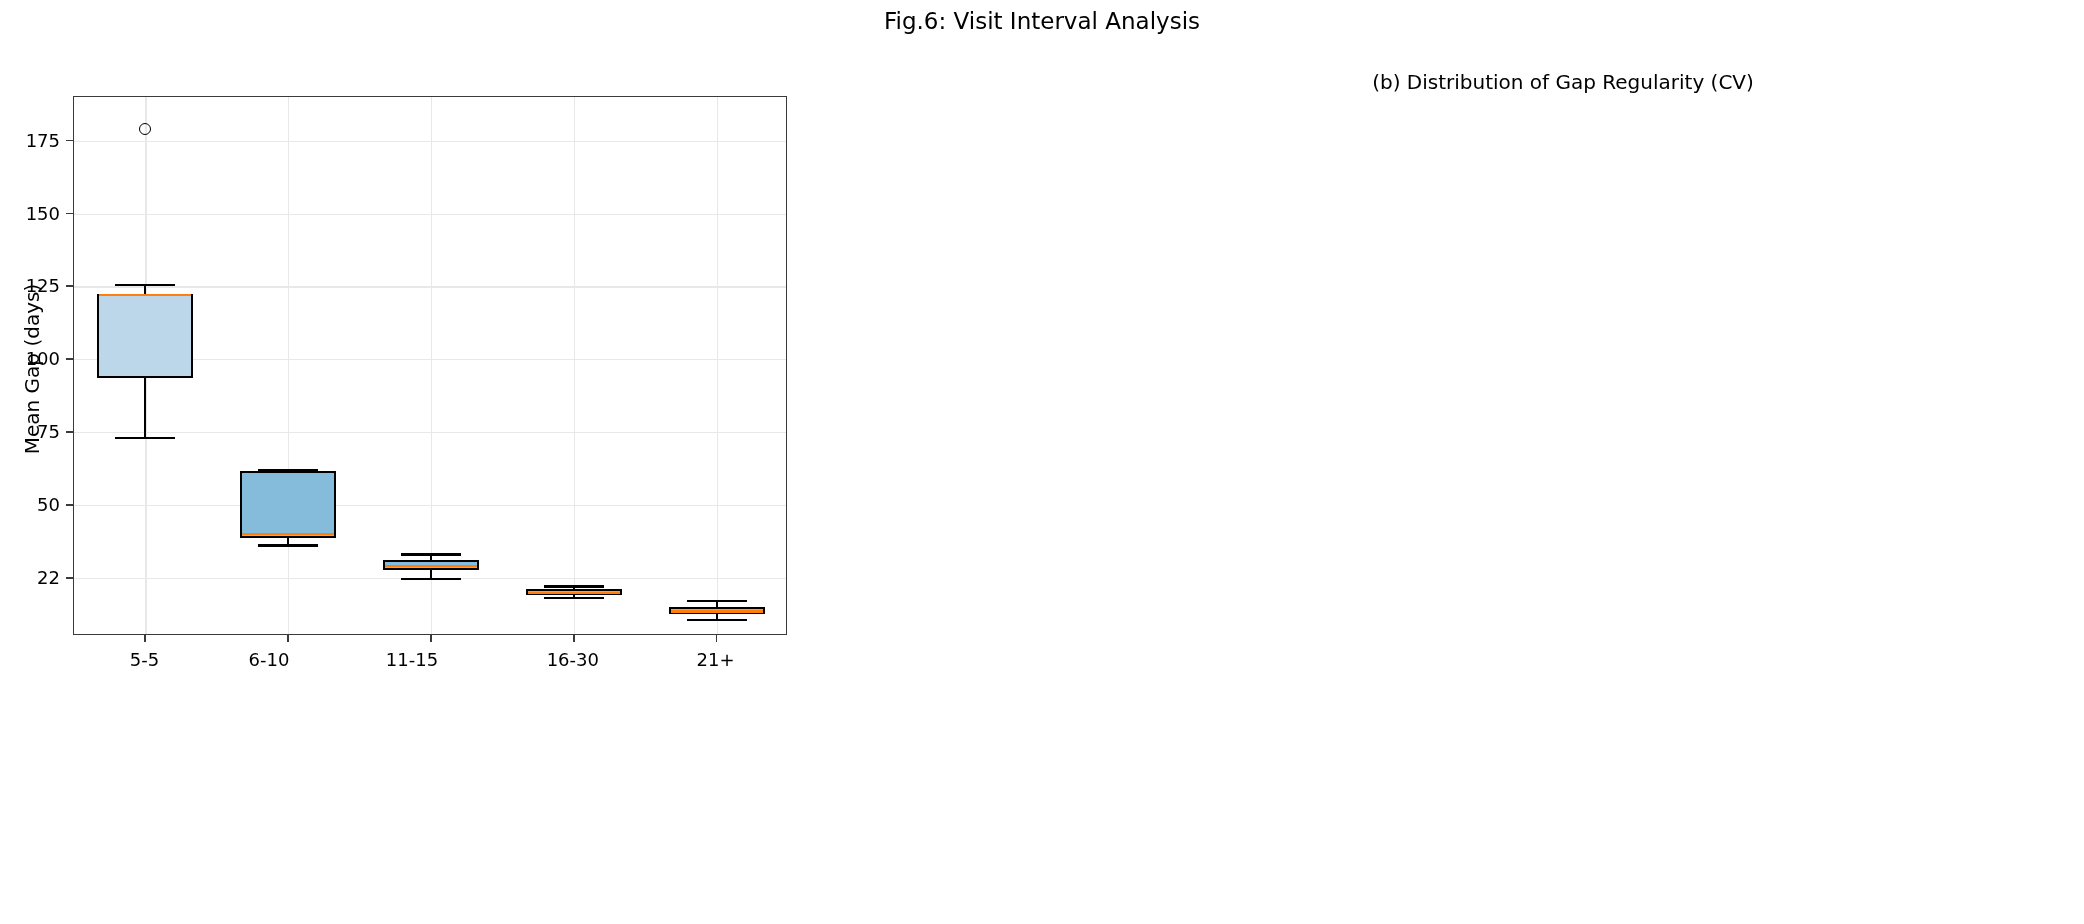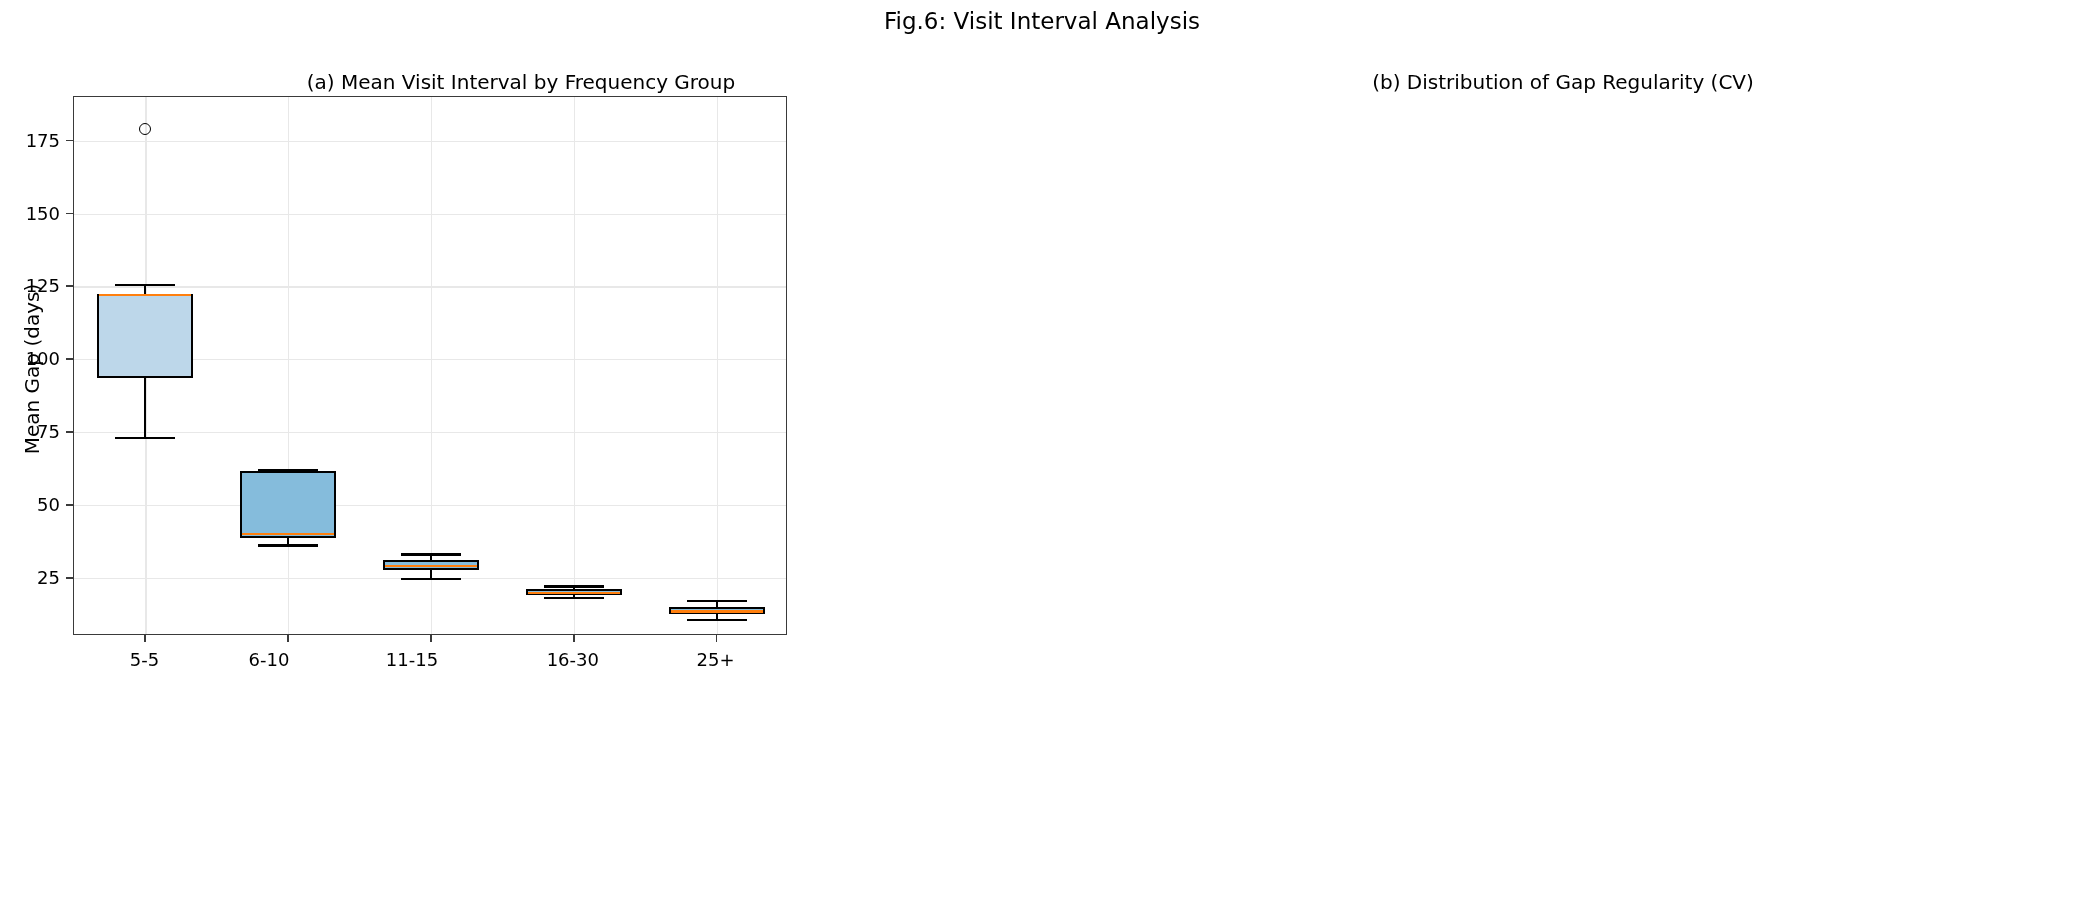--- a/index.html
+++ b/index.html
@@ -99,21 +99,20 @@
     background: transparent;
     transform: translate(-50%, -50%);
   }
 </style>
 </head>
 <body>
 
 <div class="figure-title">Fig.6: Visit Interval Analysis</div>
 
 <div class="panel panel-a">
-  <div class="panel-title">(a) Mean Visit Interval by Frequency Group</div>
 
   <div class="axes axes-a" id="axes-a">
       <div class="gridline-h" style="top: 480.73px;"></div>
       <div class="gridline-h" style="top: 407.892px;"></div>
       <div class="gridline-h" style="top: 335.054px;"></div>
       <div class="gridline-h" style="top: 262.216px;"></div>
       <div class="gridline-h" style="top: 189.378px;"></div>
       <div class="gridline-h" style="top: 116.541px;"></div>
       <div class="gridline-h" style="top: 43.7027px;"></div>
       <div class="gridline-v" style="left: 71.4px;"></div>
@@ -149,21 +148,21 @@
       <div class="whisker-v" style="left: 641.5px; top: 517.149px; height: 5.82703px;"></div>
       <div class="whisker-v" style="left: 641.5px; top: 504.038px; height: 5.82703px;"></div>
       <div class="cap-h" style="left: 612.6px; width: 60px; top: 521.776px;"></div>
       <div class="cap-h" style="left: 612.6px; width: 60px; top: 502.838px;"></div>
       <div class="box-rect" style="left: 594.6px; width: 96px; top: 509.865px; height: 7.28378px; background: rgb(133, 188, 220);"></div>
       <div class="median-line" style="left: 596.6px; width: 92px; top: 512.935px; background: rgb(255, 127, 14);"></div>
     </div>
 
   <div id="a-ticks">
       <div class="ytick-mark" style="left: 66px; top: 576.73px;"></div>
-      <div class="ytick-label" style="top: 576.73px; left: 0px; width: 60px;">25</div>
+      <div class="ytick-label" style="top: 576.73px; left: 0px; width: 60px;">22</div>
       <div class="ytick-mark" style="left: 66px; top: 503.892px;"></div>
       <div class="ytick-label" style="top: 503.892px; left: 0px; width: 60px;">50</div>
       <div class="ytick-mark" style="left: 66px; top: 431.054px;"></div>
       <div class="ytick-label" style="top: 431.054px; left: 0px; width: 60px;">75</div>
       <div class="ytick-mark" style="left: 66px; top: 358.216px;"></div>
       <div class="ytick-label" style="top: 358.216px; left: 0px; width: 60px;">100</div>
       <div class="ytick-mark" style="left: 66px; top: 285.378px;"></div>
       <div class="ytick-label" style="top: 285.378px; left: 0px; width: 60px;">125</div>
       <div class="ytick-mark" style="left: 66px; top: 212.541px;"></div>
       <div class="ytick-label" style="top: 212.541px; left: 0px; width: 60px;">150</div>
@@ -171,21 +170,21 @@
       <div class="ytick-label" style="top: 139.703px; left: 0px; width: 60px;">175</div>
       <div class="xtick-mark" style="left: 144.4px; top: 635px;"></div>
       <div class="xtick-label" style="left: 144.4px; top: 649px;">5-5</div>
       <div class="xtick-mark" style="left: 287.2px; top: 635px;"></div>
       <div class="xtick-label" style="left: 269px; top: 649px;">6-10</div>
       <div class="xtick-mark" style="left: 430px; top: 635px;"></div>
       <div class="xtick-label" style="left: 412px; top: 649px;">11-15</div>
       <div class="xtick-mark" style="left: 572.8px; top: 635px;"></div>
       <div class="xtick-label" style="left: 572.8px; top: 649px;">16-30</div>
       <div class="xtick-mark" style="left: 715.6px; top: 635px;"></div>
-      <div class="xtick-label" style="left: 715.6px; top: 649px;">25+</div>
+      <div class="xtick-label" style="left: 715.6px; top: 649px;">21+</div>
     </div>
 
   <div class="axis-label-y" id="a-ylabel" style="left:-118px; top:357px; width:300px; text-align:center;">Mean Gap (days)</div>
 </div>
 
 <div class="panel panel-b">
   <div class="panel-title">(b) Distribution of Gap Regularity (CV)</div>
 
   <div id="b-ticks"></div>
 

